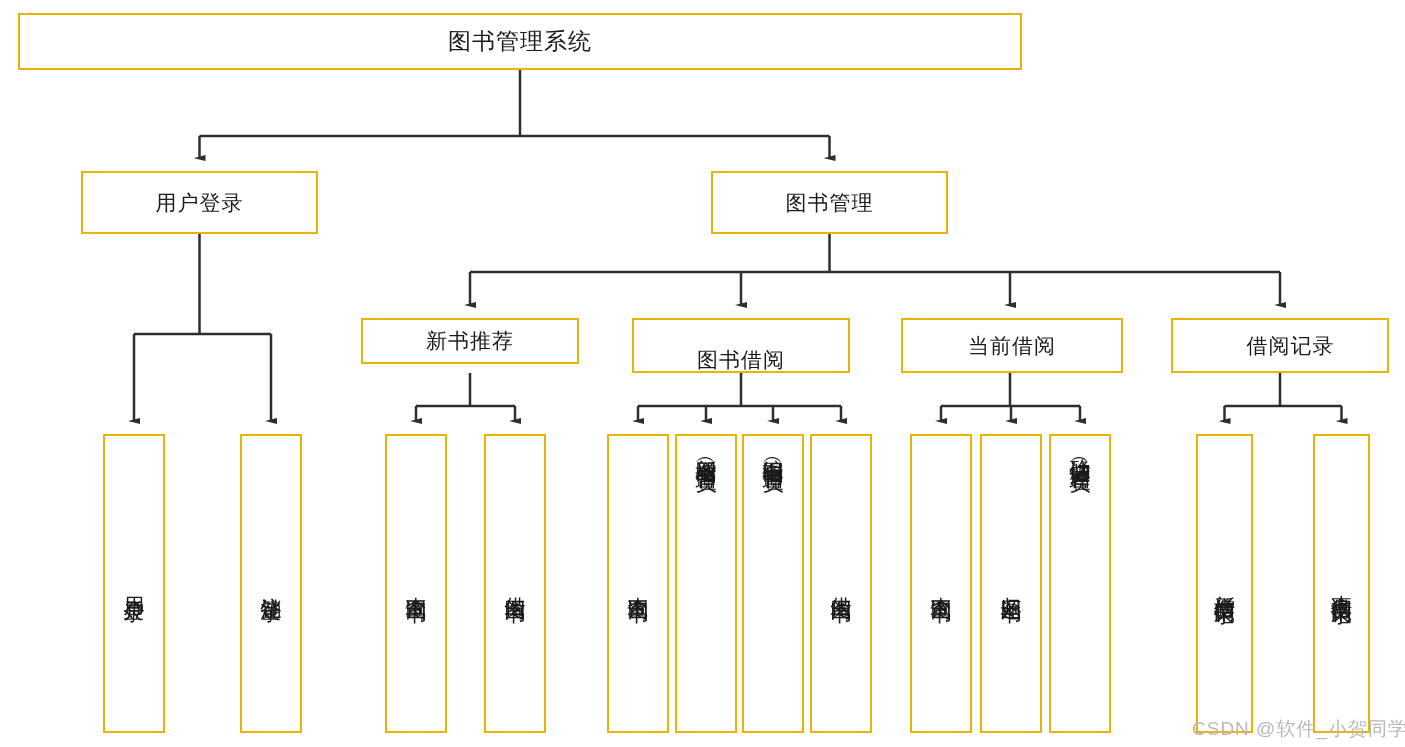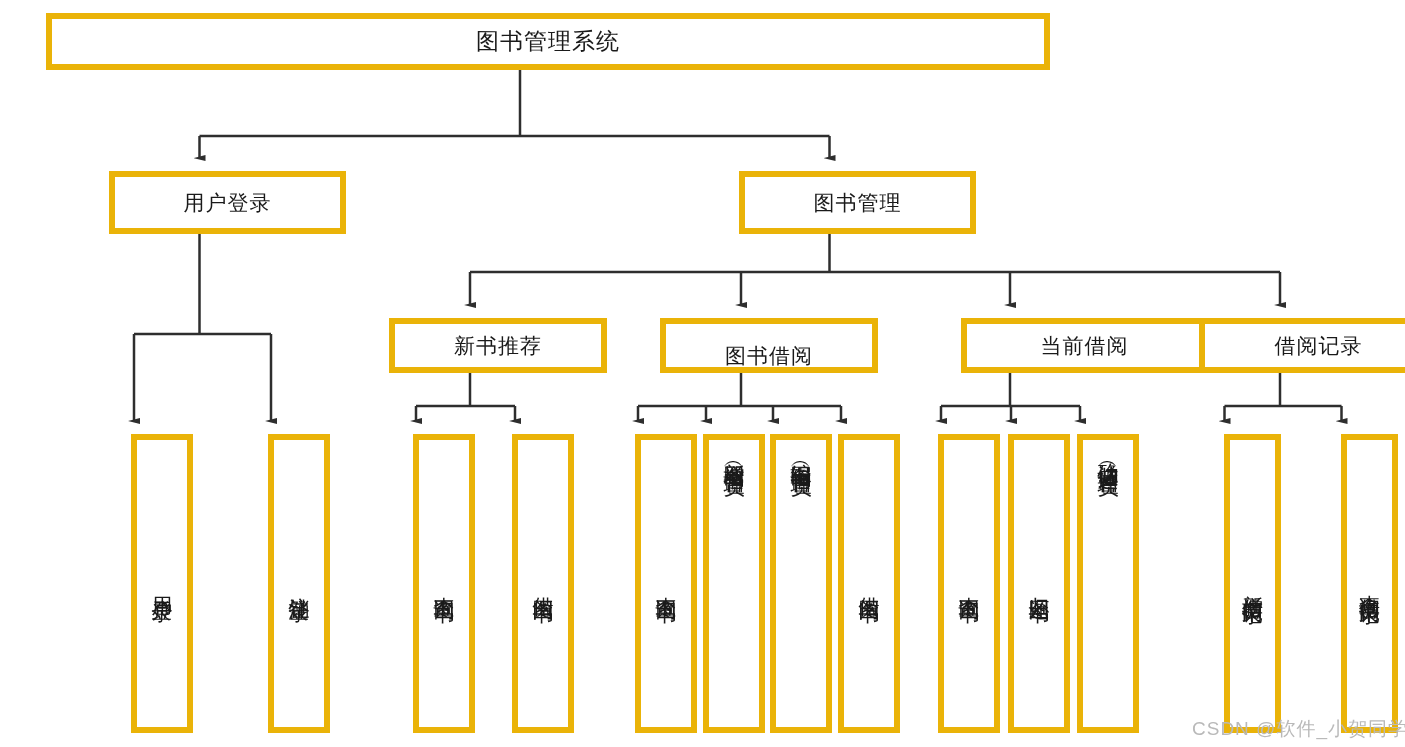--- a/index.html
+++ b/index.html
@@ -20,28 +20,27 @@
   #wires {
     position: absolute;
     left: 0;
     top: 0;
     width: 1405px;
     height: 747px;
   }
   .node {
     position: absolute;
     box-sizing: border-box;
-    border: 6px solid #eab308;
+    border: 2px solid #eab308;
     background: #ffffff;
     color: #1a1a1a;
     display: flex;
     align-items: center;
     justify-content: center;
     overflow: hidden;
-    margin-left: 28px;
   }
   .node.horiz {
     font-size: 21px;
     letter-spacing: 1px;
     line-height: 1.1;
   }
   .node.root {
     font-size: 23px;
   }
   .node.vert {
@@ -120,27 +119,27 @@
   <div id="node-layer">
       <div class="node horiz root" style="left: 18px; top: 13px; width: 1004px; height: 57px;">
         <span>图书管理系统</span>
       </div>
       <div class="node horiz" style="left: 81px; top: 171px; width: 237px; height: 63px;">
         <span>用户登录</span>
       </div>
       <div class="node horiz" style="left: 711px; top: 171px; width: 237px; height: 63px; justify-content: center;">
         <span>图书管理</span>
       </div>
-      <div class="node horiz" style="left: 361px; top: 318px; width: 218px; height: 55px;">
+      <div class="node horiz" style="left: 361px; top: 318px; width: 218px; height: 46px;">
         <span>新书推荐</span>
       </div>
       <div class="node horiz" style="left: 632px; top: 318px; width: 218px; height: 55px; align-items: flex-end;">
         <span>图书借阅</span>
       </div>
-      <div class="node horiz" style="left: 933px; top: 318px; width: 247px; height: 55px;">
+      <div class="node horiz" style="left: 901px; top: 318px; width: 222px; height: 55px;">
         <span>当前借阅</span>
       </div>
       <div class="node horiz" style="left: 1171px; top: 318px; width: 218px; height: 55px; padding-left: 21px;">
         <span>借阅记录</span>
       </div>
       <div class="node vert centered" style="left: 103px; top: 434px; width: 62px; height: 299px;">
         <span class="vlabel">用户登录</span>
       </div>
       <div class="node vert centered" style="left: 240px; top: 434px; width: 62px; height: 299px;">
         <span class="vlabel">注销登录</span>

